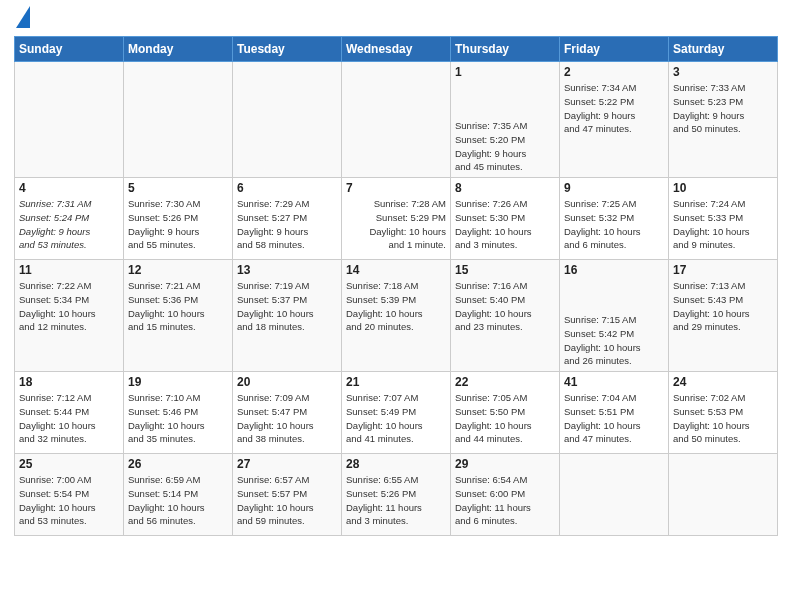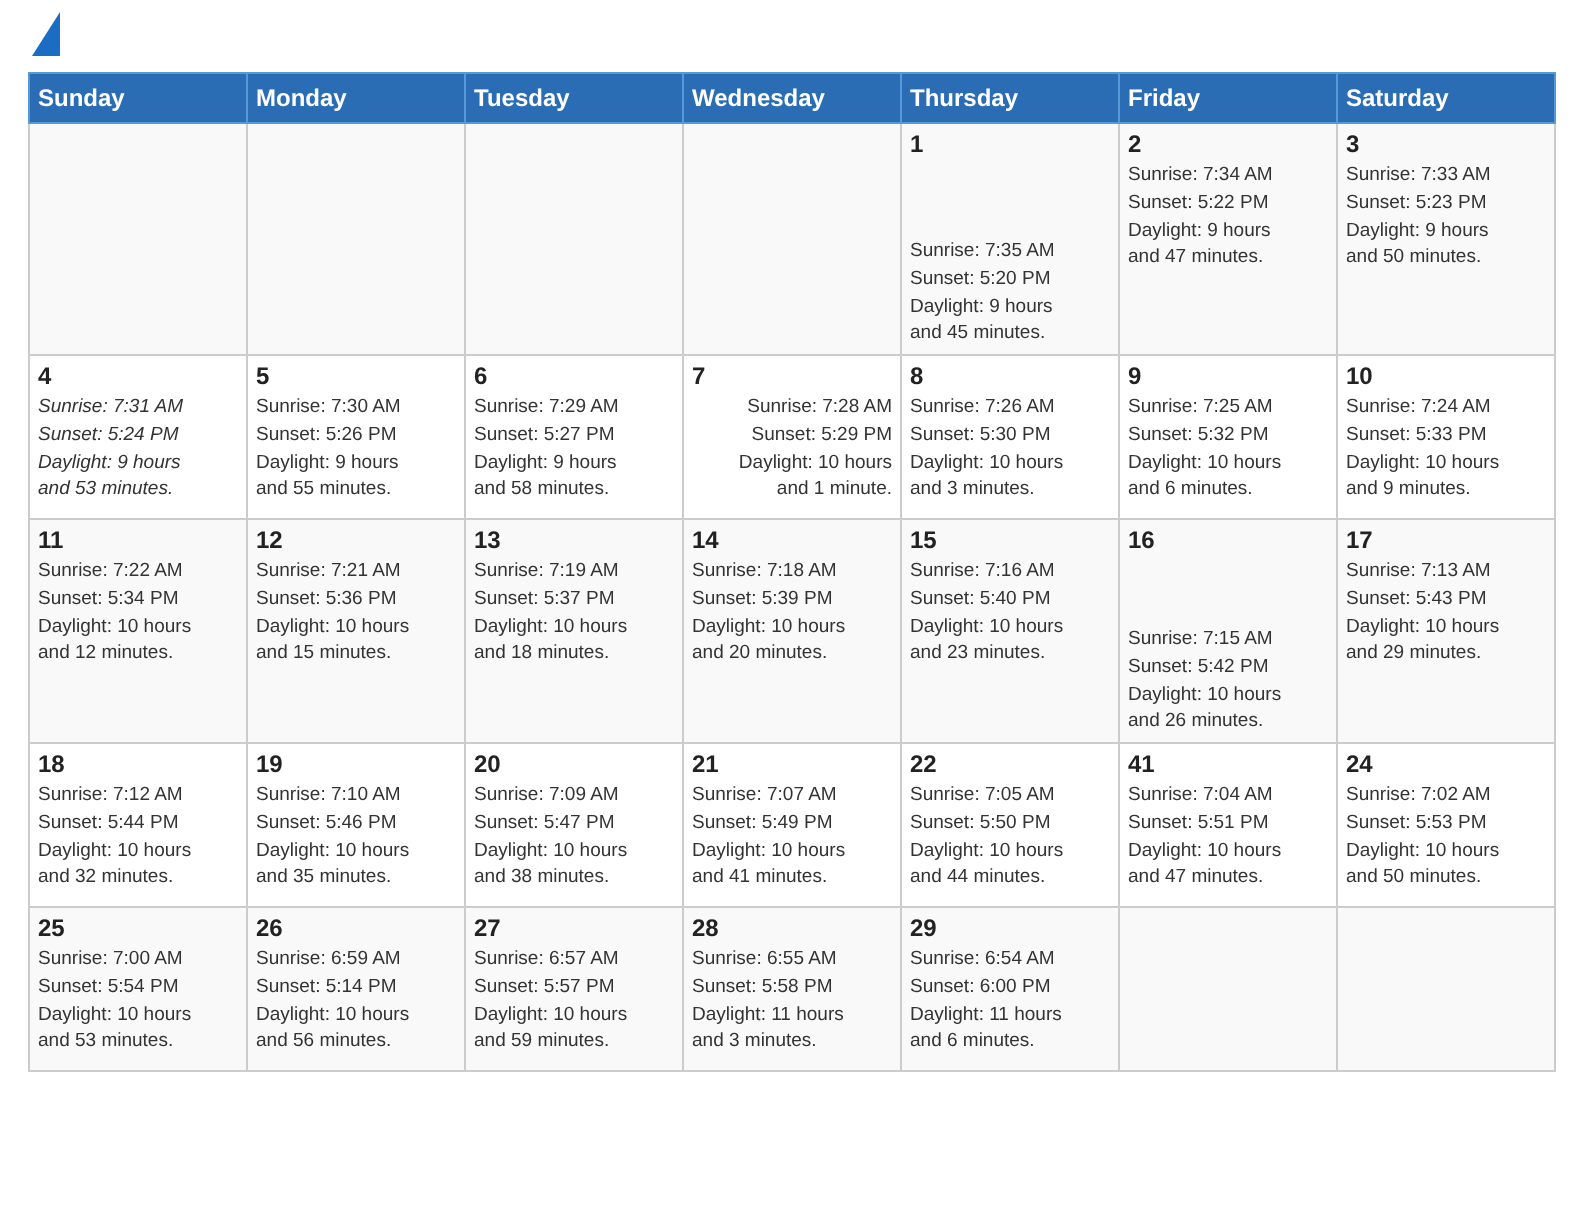--- a/index.html
+++ b/index.html
@@ -328,21 +328,21 @@
           <td>
             <span class="day-num">27</span>
             <div class="day-detail" style="white-space: pre-line;">Sunrise: 6:57 AM
 Sunset: 5:57 PM
 Daylight: 10 hours
 and 59 minutes.</div>
           </td>
           <td>
             <span class="day-num">28</span>
             <div class="day-detail" style="white-space: pre-line;">Sunrise: 6:55 AM
-Sunset: 5:58 PM
+Sunset: 5:26 PM
 Daylight: 11 hours
 and 3 minutes.</div>
           </td>
           <td>
             <span class="day-num">29</span>
             <div class="day-detail" style="white-space: pre-line;">Sunrise: 6:54 AM
 Sunset: 6:00 PM
 Daylight: 11 hours
 and 6 minutes.</div>
           </td>

